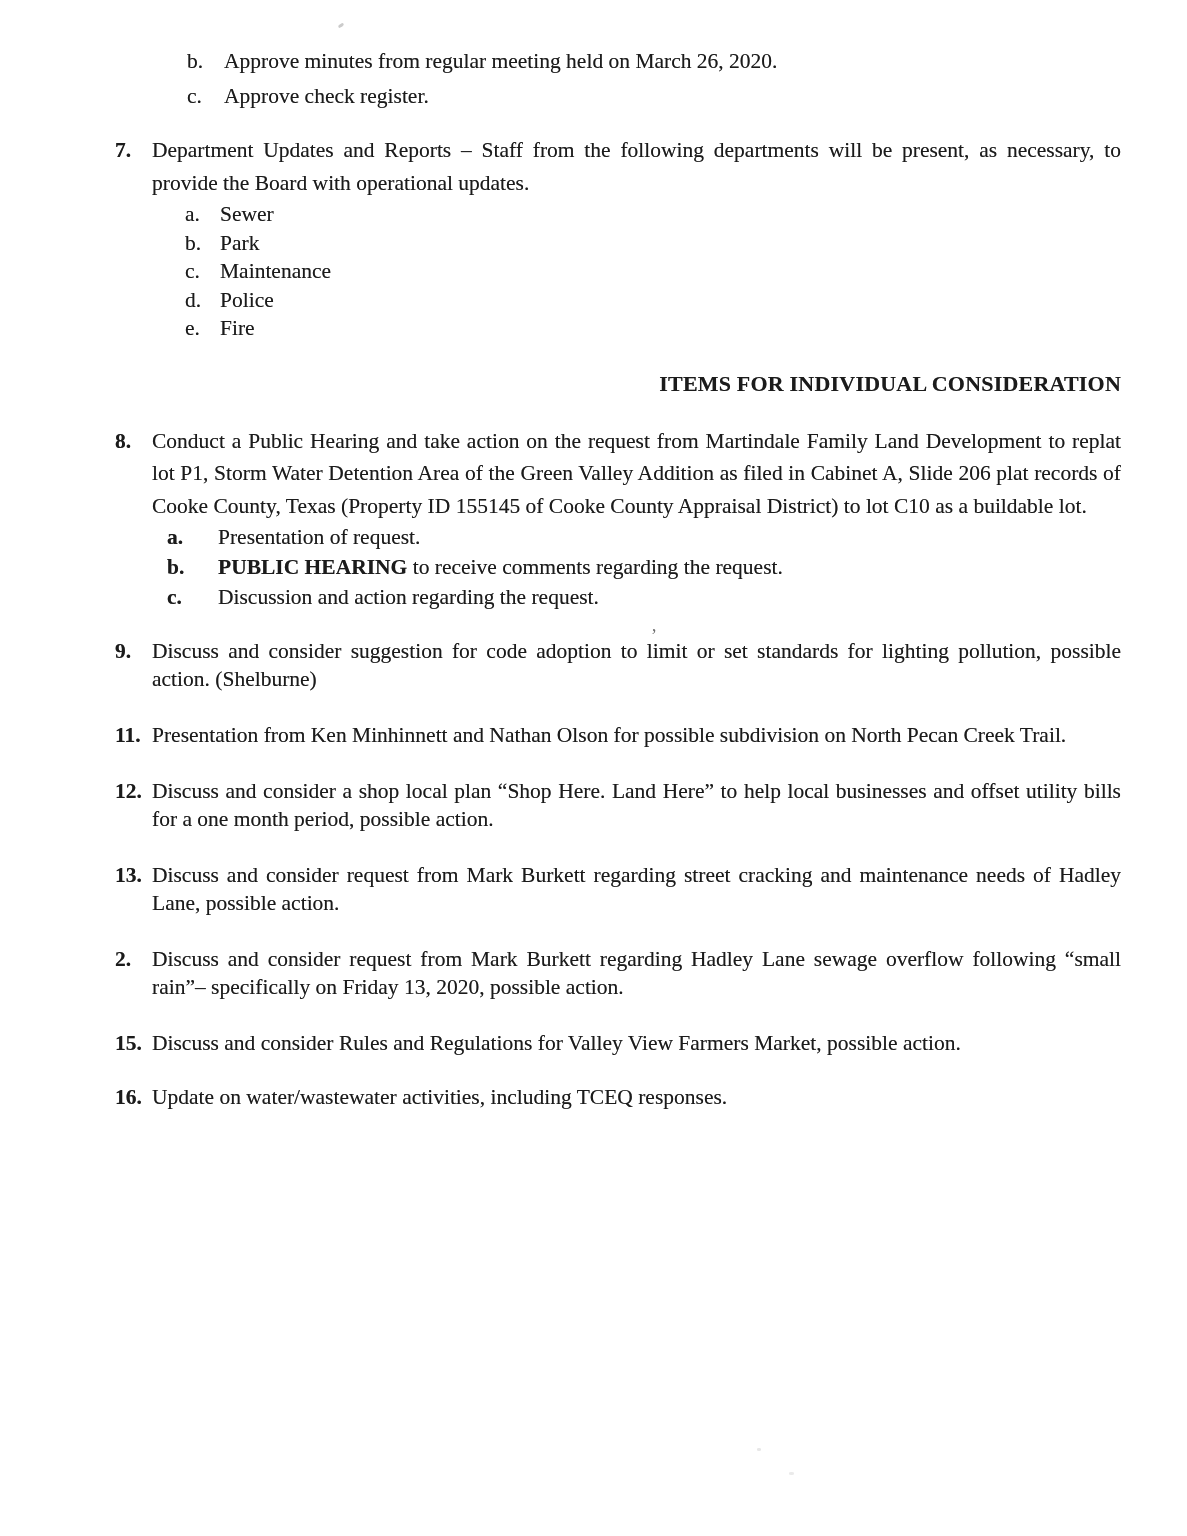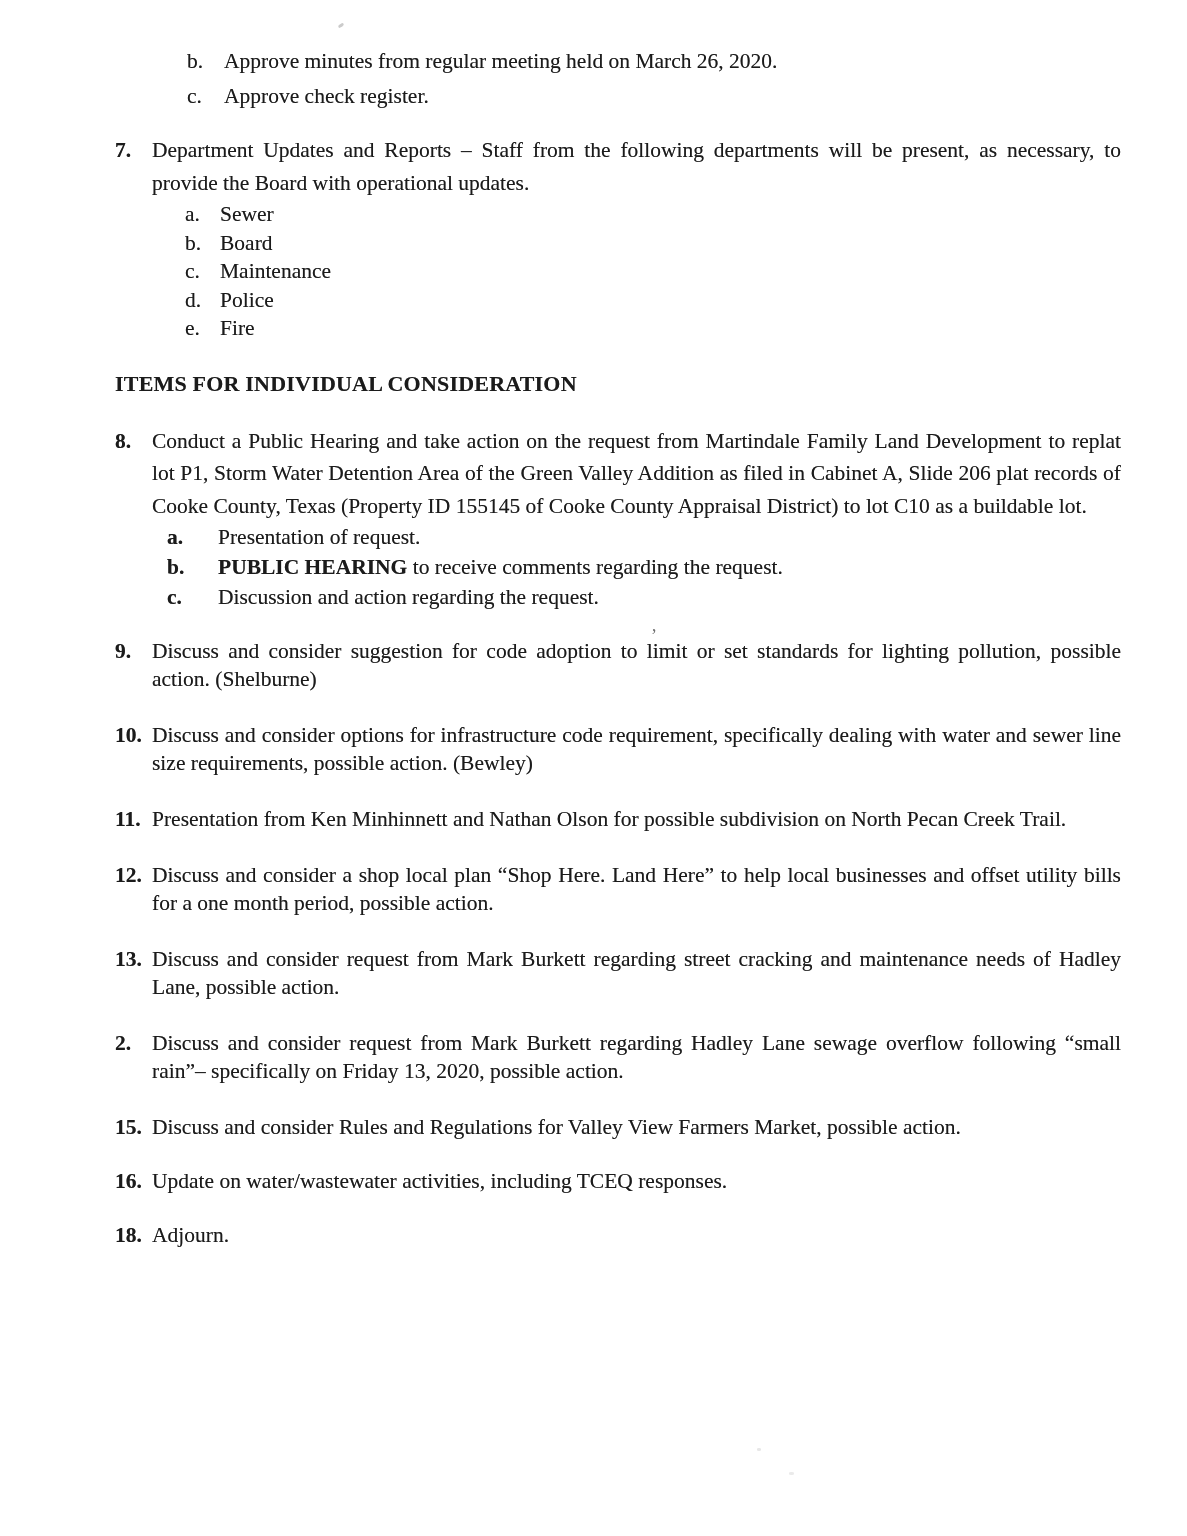--- a/index.html
+++ b/index.html
@@ -43,20 +43,21 @@
   .deps .srow { display: flex; margin-left: 70px; }
   .deps .slet { flex: 0 0 35px; }
 
   
   .section-header {
     margin-top: 27px;
     font-weight: bold;
     font-size: 22px;
     line-height: 28px;
     letter-spacing: 0.2px;
+    text-align: right;
   }
 
   
   .item8 { margin-top: 27px; line-height: 32.5px; }
   .subs8 { line-height: 30px; margin-bottom: 25px; }
   .subs8 .srow { display: flex; margin-left: 52px; }
   .subs8 .slet { flex: 0 0 51px; font-weight: bold; }
   .subs8 b { font-weight: bold; }
 
   
@@ -94,21 +95,21 @@
       <span class="num">7.</span>
       <div class="body just">Department Updates and Reports – Staff from the following departments will be present, as necessary, to provide the Board with operational updates.</div>
     </div>
     <div class="deps">
       <div class="srow">
         <span class="slet">a.</span>
         <div class="body">Sewer</div>
       </div>
       <div class="srow">
         <span class="slet">b.</span>
-        <div class="body">Board</div>
+        <div class="body">Park</div>
       </div>
       <div class="srow">
         <span class="slet">c.</span>
         <div class="body">Maintenance</div>
       </div>
       <div class="srow">
         <span class="slet">d.</span>
         <div class="body">Police</div>
       </div>
       <div class="srow">
@@ -136,24 +137,20 @@
         <span class="slet">c.</span>
         <div class="body"><b></b><span>Discussion and action regarding the request.</span></div>
       </div>
     </div>
 
     <div class="row item-std">
       <span class="num">9.</span>
       <div class="body just">Discuss and consider suggestion for code adoption to limit or set standards for lighting pollution, possible action. (Shelburne)</div>
     </div>
     <div class="row item-std">
-      <span class="num">10.</span>
-      <div class="body just">Discuss and consider options for infrastructure code requirement, specifically dealing with water and sewer line size requirements, possible action. (Bewley)</div>
-    </div>
-    <div class="row item-std">
       <span class="num">11.</span>
       <div class="body just">Presentation from Ken Minhinnett and Nathan Olson for possible subdivision on North Pecan Creek Trail.</div>
     </div>
     <div class="row item-std">
       <span class="num">12.</span>
       <div class="body just">Discuss and consider a shop local plan “Shop Here. Land Here” to help local businesses and offset utility bills for a one month period, possible action.</div>
     </div>
     <div class="row item-std">
       <span class="num">13.</span>
       <div class="body just">Discuss and consider request from Mark Burkett regarding street cracking and maintenance needs of Hadley Lane, possible action.</div>
@@ -164,24 +161,20 @@
     </div>
 
     <div class="row item-single">
       <span class="num">15.</span>
       <div class="body">Discuss and consider Rules and Regulations for Valley View Farmers Market, possible action.</div>
     </div>
     <div class="row item-single">
       <span class="num">16.</span>
       <div class="body">Update on water/wastewater activities, including TCEQ responses.</div>
     </div>
-    <div class="row item-single">
-      <span class="num">18.</span>
-      <div class="body">Adjourn.</div>
-    </div>
 
   </div>
 
   <span class="speck speck-a"></span>
   <span class="artifact-comma">’</span>
   <span class="speck speck-b"></span>
   <span class="speck speck-c"></span>
 </div>
 
 </body></html>

